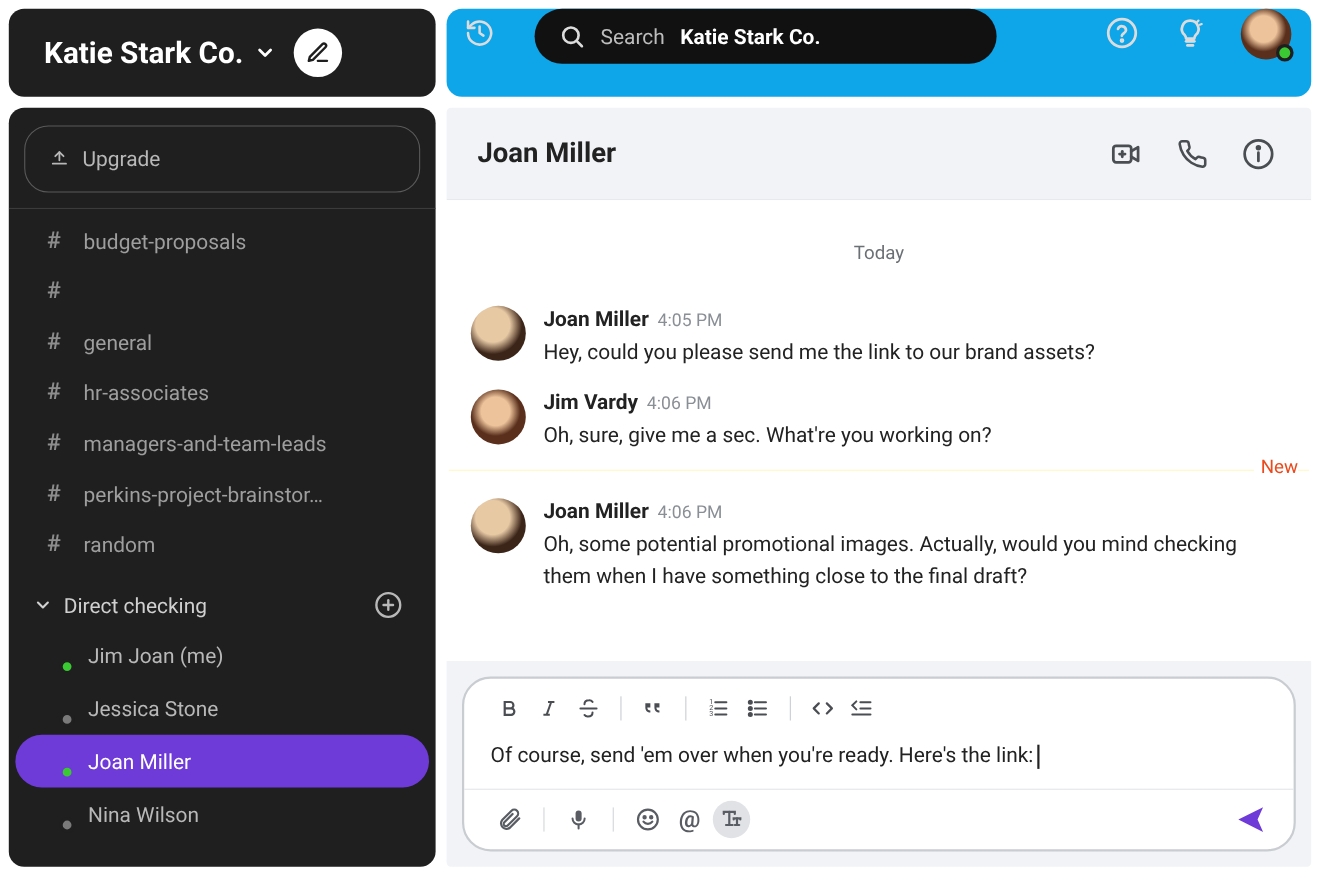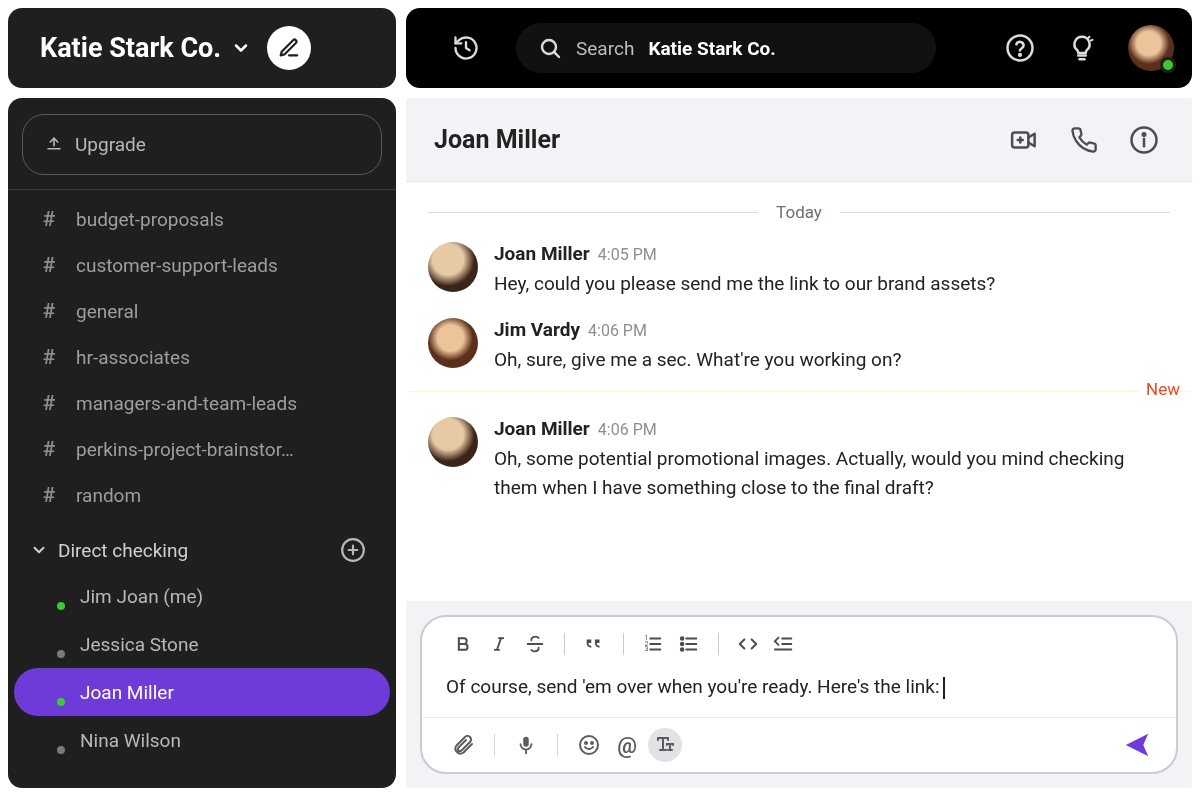--- a/index.html
+++ b/index.html
@@ -75,22 +75,22 @@
     border-radius:50%; border: 3px solid #1f1f1f;
   }
   .dm-item.active .presence { border-color:#6f3bd8; }
   .presence.online { background:#3ac933; }
   .presence.offline { background:#7a7a7a; }
 
   
   .right { flex: 1; display: flex; flex-direction: column; gap: 10px; min-width: 0;}
 
   .topbar {
-    height: 80px; background: #000000; border-radius: 14px;
-    display: flex; align-items: center; padding: 0 18px 0 38px; gap: 18px;
+    height: 80px; background: #0ea5e9; border-radius: 14px;
+    display: flex; padding: 0 18px 0 8px; gap: 18px;
   }
   .history-btn { width: 44px; height:44px; display:flex; align-items:center; justify-content:center; cursor:pointer; }
   .search {
     flex: 0 0 420px; height: 50px; background:#111; border-radius: 26px;
     display: flex; align-items: center; gap: 14px; padding: 0 22px;
     margin-left: 10px;
   }
   .search-text { color:#bdbdbd; font-size:19px; }
   .search-ctx { color:#fff; font-weight:700; }
   .topbar-spacer { flex:1; }
@@ -105,21 +105,21 @@
   }
   .chat-header {
     height: 84px; background:#f1f3f6; border-bottom: 1px solid #e6e8eb;
     border-radius: 4px 4px 0 0;
     display:flex; align-items:center; padding: 0 28px; gap: 20px;
   }
   .chat-title { font-size: 25px; font-weight:700; color:#222; flex:1; }
   .chat-act { width:40px; height:40px; display:flex; align-items:center; justify-content:center; cursor:pointer; }
 
   .messages { flex:1; overflow:auto; padding: 14px 2px 0; }
-  .date-divider { display:flex; align-items:center; gap: 18px; padding: 6px 20px 14px; }
+  .date-divider { display:flex; align-items:center; gap: 18px; padding: 6px 20px 14px; flex-direction: column; }
   .date-divider .line { flex:1; height:1px; background:#d9dce0; }
   .date-divider .label { color:#6b7075; font-size:17px; }
 
   .msg { display:flex; gap:16px; padding: 6px 20px 14px; }
   .msg .av { width:50px; height:50px; border-radius:50%; flex-shrink:0;}
   .msg .author { font-size:19px; font-weight:700; color:#222; margin-right:8px;}
   .msg .time { font-size:16px; color:#8a8f96; }
   .msg .body { font-size:19px; color:#222; line-height:1.55; margin-top:4px; max-width: 700px;}
 
   .new-sep { position: relative; height: 1px; background:#fef9c3; margin: 2px 0 19px 0;}
@@ -186,21 +186,20 @@
       </div>
     </div>
 
     <div class="channels" id="channel-list">
         <div class="channel-item">
           <span class="hash">#</span>
           <span>budget-proposals</span>
         </div>
         <div class="channel-item">
           <span class="hash">#</span>
-          <span>customer-support-leads</span>
         </div>
         <div class="channel-item">
           <span class="hash">#</span>
           <span>general</span>
         </div>
         <div class="channel-item">
           <span class="hash">#</span>
           <span>hr-associates</span>
         </div>
         <div class="channel-item">

